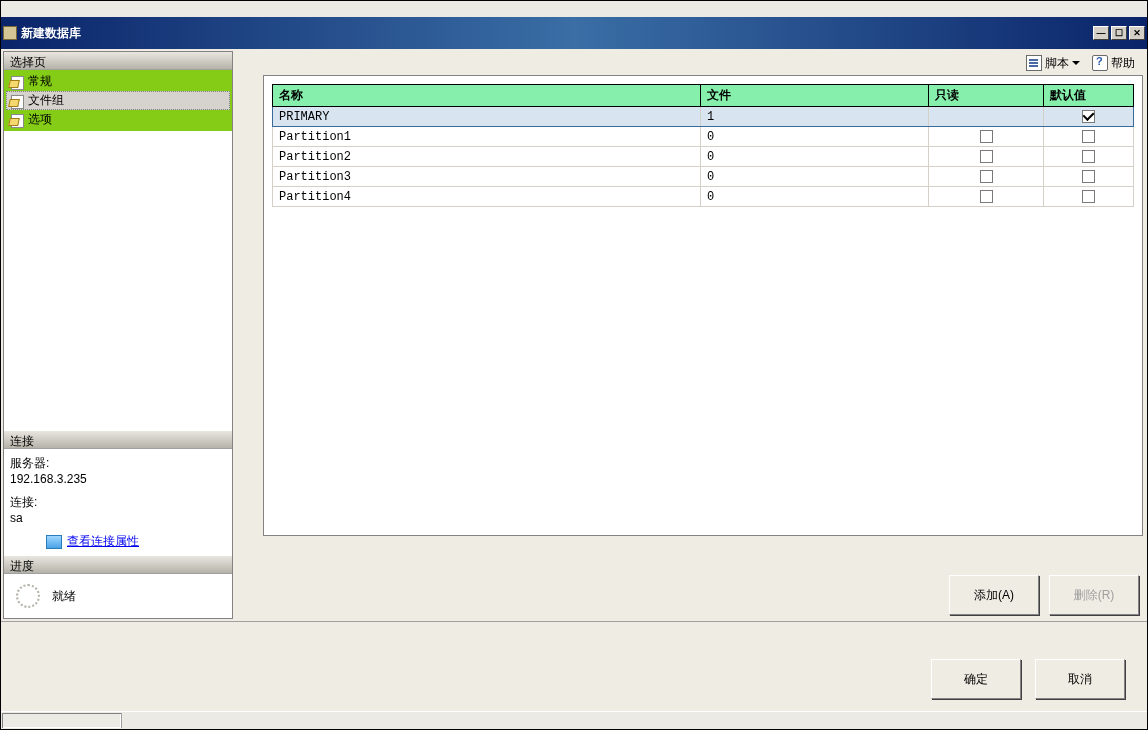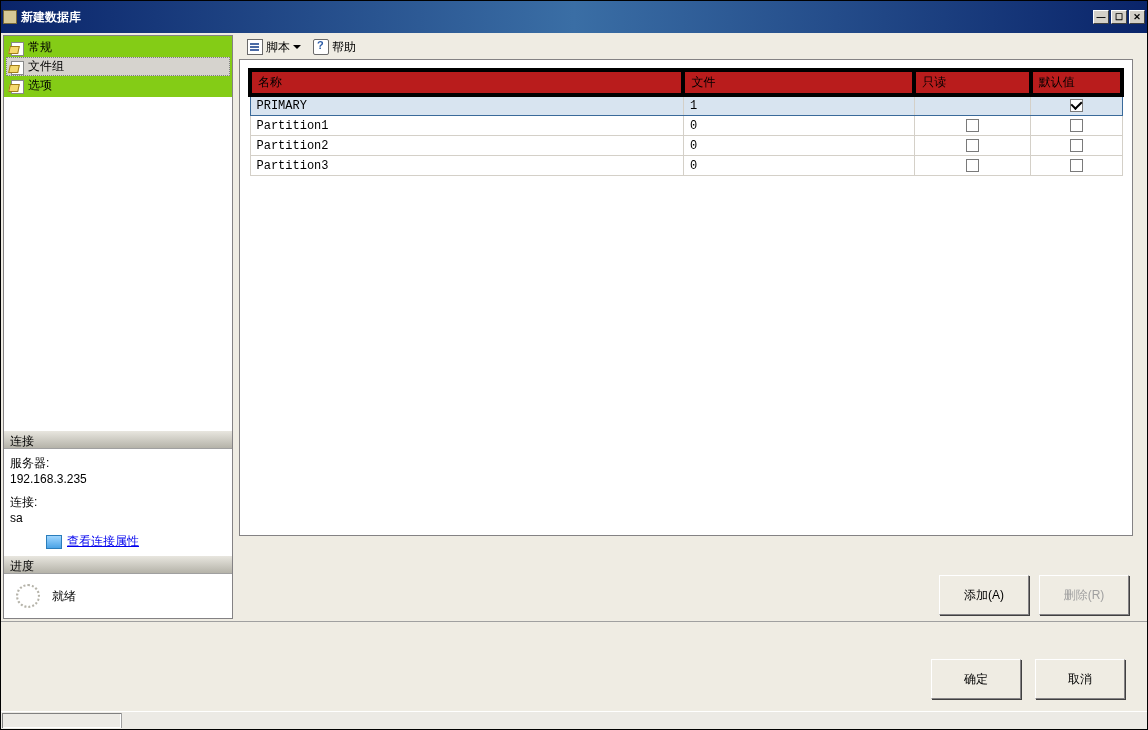--- a/index.html
+++ b/index.html
@@ -17,20 +17,21 @@
       background: #eceae5;
       border: 1px solid #000;
     }
     .titlebar {
       height: 18px;
       background: linear-gradient(to right, #0a246a, #3a6ea5, #0a246a);
       color: #fff;
       display: flex;
       align-items: center;
       padding: 16px 2px;
+      margin-top: 16px;
     }
     .titlebar .app-icon {
       width: 14px; height: 14px;
       background: #d5c795;
       border: 1px solid #7a6a3a;
       margin-right: 4px;
     }
     .titlebar .title { font-weight: bold; font-size: 12px; }
     .titlebar .controls { margin-left: auto; display: flex; }
     .titlebar .wc {
@@ -122,21 +123,22 @@
       display: flex; align-items: center;
     }
     .spinner {
       width: 24px; height: 24px; border: 2px dotted #b5b3a9; border-radius: 50%;
       margin: 2px 12px 2px 4px;
     }
     .right-pane {
       flex: 1;
       display: flex;
       flex-direction: column;
-      padding: 2px 14px 4px 6px;
+      padding: 2px 4px 4px 6px;
+      align-items: flex-end;
     }
     .toolbar {
       height: 24px;
       display: flex; align-items: center;
       background: #efece3;
       padding: 2px 4px;
       gap: 4px;
     }
     .tb-btn {
       display: flex; align-items: center;
@@ -170,24 +172,24 @@
       padding: 8px;
       display: flex; flex-direction: column;
       min-height: 0;
     }
     .grid {
       width: 100%;
       border-collapse: collapse;
       border: 1px solid #848284;
     }
     .grid th {
-      background: #b91c1c;
-      border: 4px solid #000000;
+      background: #86efac;
+      border: 1px solid #000000;
       text-align: left;
-      font-weight: normal;
+      font-weight: bold;
       padding: 2px 6px;
       height: 18px;
     }
     .grid td {
       border: 1px solid #d4d0c8;
       padding: 2px 6px;
       height: 20px;
       font-family: "Courier New", monospace;
     }
     .grid tr.selected td {
@@ -267,20 +269,21 @@
       <div class="wc">
           <span>✕</span>
         </div>
     </div>
   </div>
 
   <div class="body">
     <div class="upper">
 
       <div class="left-pane">
+        <div class="pane-header">选择页</div>
         <div class="nav-list">
           <div class="nav-item">
             <span class="ni-icon"></span>
             <span>常规</span>
           </div>
           <div class="nav-item selected">
             <span class="ni-icon"></span>
             <span>文件组</span>
           </div>
           <div class="nav-item">
@@ -350,20 +353,26 @@
                   <td>0</td>
                   <td class="center"><span class="cb"></span></td>
                   <td class="center"><span class="cb"></span></td>
                 </tr>
                 <tr>
                   <td>Partition3</td>
                   <td>0</td>
                   <td class="center"><span class="cb"></span></td>
                   <td class="center"><span class="cb"></span></td>
                 </tr>
+                <tr>
+                  <td>Partition4</td>
+                  <td>0</td>
+                  <td class="center"><span class="cb"></span></td>
+                  <td class="center"><span class="cb"></span></td>
+                </tr>
               </tbody>
           </table>
           <div class="filler"></div>
         </div>
 
         <div class="grid-buttons">
           <button class="btn">添加(A)</button>
           <button class="btn" disabled="">删除(R)</button>
         </div>
       </div>

